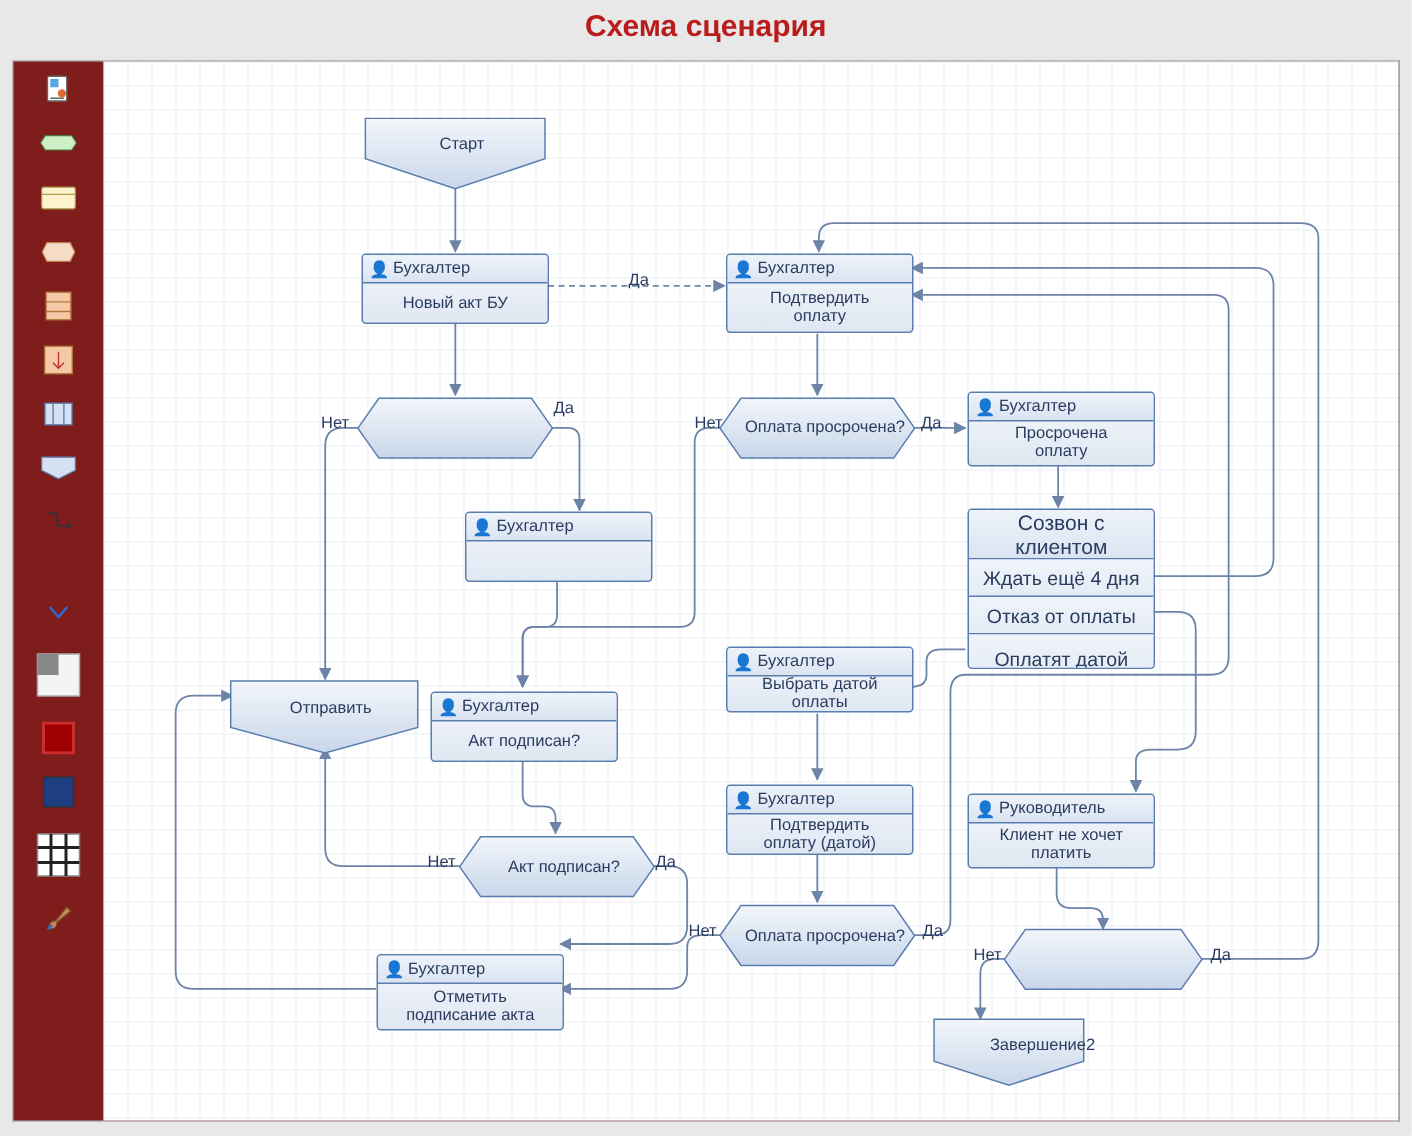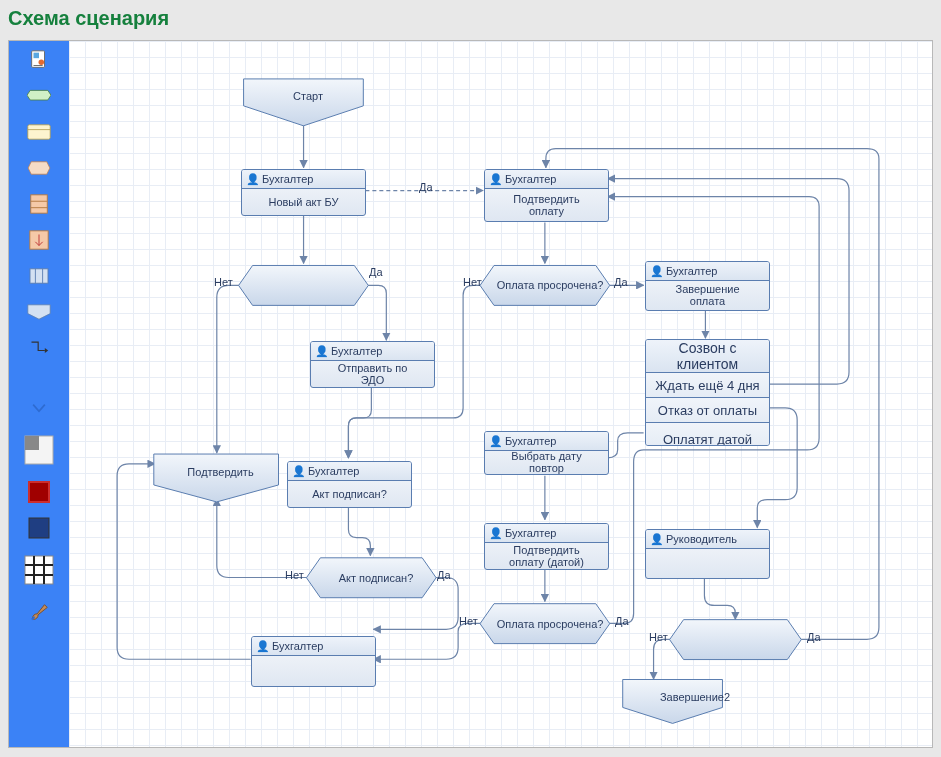--- a/index.html
+++ b/index.html
@@ -10,28 +10,29 @@
     font-size: 11px;
   }
   .app {
     width: 941px; height: 757px;
     position: relative;
     box-sizing: border-box;
   }
   .title {
     font-size: 20px;
     font-weight: bold;
-    color: #15803d;
+    color: #b91c1c;
     padding: 7px 8px 4px 8px;
+    text-align: center;
   }
   .canvas-frame {
     position: absolute;
     left: 8px; top: 40px;
     width: 925px; height: 708px;
-    background: #3b82f6;
+    background: #7f1d1d;
     border: 1px solid #b8b8b8;
     box-sizing: border-box;
   }
   
   .palette {
     position: absolute;
     left: 0; top: 0;
     width: 60px; height: 100%;
     box-sizing: border-box;
     padding-top: 10px;
@@ -289,21 +290,21 @@
 
         <g style="pointer-events:auto;">
           <polygon class="shape-fill" points="555,640 655,640 655,668 605,684 555,668"></polygon>
         </g>
       </svg>
 
       <div class="node-text" style="left:175px; width:120px; top:42px; height:28px;">Старт</div>
       <div class="node-text" style="left:422px; width:110px; top:225px; height:40px;">Оплата просрочена?</div>
       <div class="node-text" style="left:248px; width:110px; top:518px; height:40px;">Акт подписан?</div>
       <div class="node-text" style="left:422px; width:110px; top:564px; height:40px;">Оплата просрочена?</div>
-      <div class="node-text" style="left:85px; width:125px; top:418px; height:28px;">Подтвердить</div>
+      <div class="node-text" style="left:85px; width:125px; top:418px; height:28px;">Отправить</div>
       <div class="node-text" style="left:555px; width:100px; top:644px; height:25px;padding-left:21px;">Завершение2</div>
 
       <div class="node task" style="left:172px; top:128px; width:125px; height:47px;">
         <div class="task-head">
             <span class="role-icon">👤</span>
             <span>Бухгалтер</span>
           </div>
         <div class="task-body">
             <span>Новый акт БУ</span>
           </div>
@@ -318,75 +319,78 @@
             <span>Подтвердить оплату</span>
           </div>
       </div>
 
       <div class="node task" style="left:576px; top:220px; width:125px; height:50px;">
         <div class="task-head">
             <span class="role-icon">👤</span>
             <span>Бухгалтер</span>
           </div>
         <div class="task-body">
-            <span>Завершение оплата</span>
+            <span>Просрочена оплату</span>
           </div>
       </div>
 
       <div class="node task" style="left:241px; top:300px; width:125px; height:47px;">
         <div class="task-head">
             <span class="role-icon">👤</span>
             <span>Бухгалтер</span>
           </div>
-        <div class="task-body">
-            <span>Отправить по ЭДО</span>
-          </div>
       </div>
 
       <div class="node task" style="left:218px; top:420px; width:125px; height:47px;">
         <div class="task-head">
             <span class="role-icon">👤</span>
             <span>Бухгалтер</span>
           </div>
         <div class="task-body">
             <span>Акт подписан?</span>
           </div>
       </div>
 
       <div class="node task" style="left:415px; top:390px; width:125px; height:44px;">
         <div class="task-head">
             <span class="role-icon">👤</span>
             <span>Бухгалтер</span>
           </div>
         <div class="task-body">
-            <span>Выбрать дату повтор</span>
+            <span>Выбрать датой оплаты</span>
           </div>
       </div>
 
       <div class="node task" style="left:415px; top:482px; width:125px; height:47px;">
         <div class="task-head">
             <span class="role-icon">👤</span>
             <span>Бухгалтер</span>
           </div>
         <div class="task-body">
             <span>Подтвердить оплату (датой)</span>
           </div>
       </div>
 
       <div class="node task" style="left:182px; top:595px; width:125px; height:51px;">
         <div class="task-head">
             <span class="role-icon">👤</span>
             <span>Бухгалтер</span>
           </div>
+        <div class="task-body">
+            <span>Отметить подписание акта</span>
+          </div>
       </div>
 
       <div class="node task" style="left:576px; top:488px; width:125px; height:50px;">
         <div class="task-head">
             <span class="role-icon">👤</span>
             <span>Руководитель</span>
+          </div>
+        <div class="task-body">
+            <span>Клиент не хочет платить</span>
           </div>
       </div>
 
       <div class="node options" style="left:576px; top:298px; width:125px; height:107px;">
         <div class="opt-title">
             <span>Созвон с клиентом</span>
           </div>
         <div class="opt-row">
             <span>Ждать ещё 4 дня</span>
           </div>

